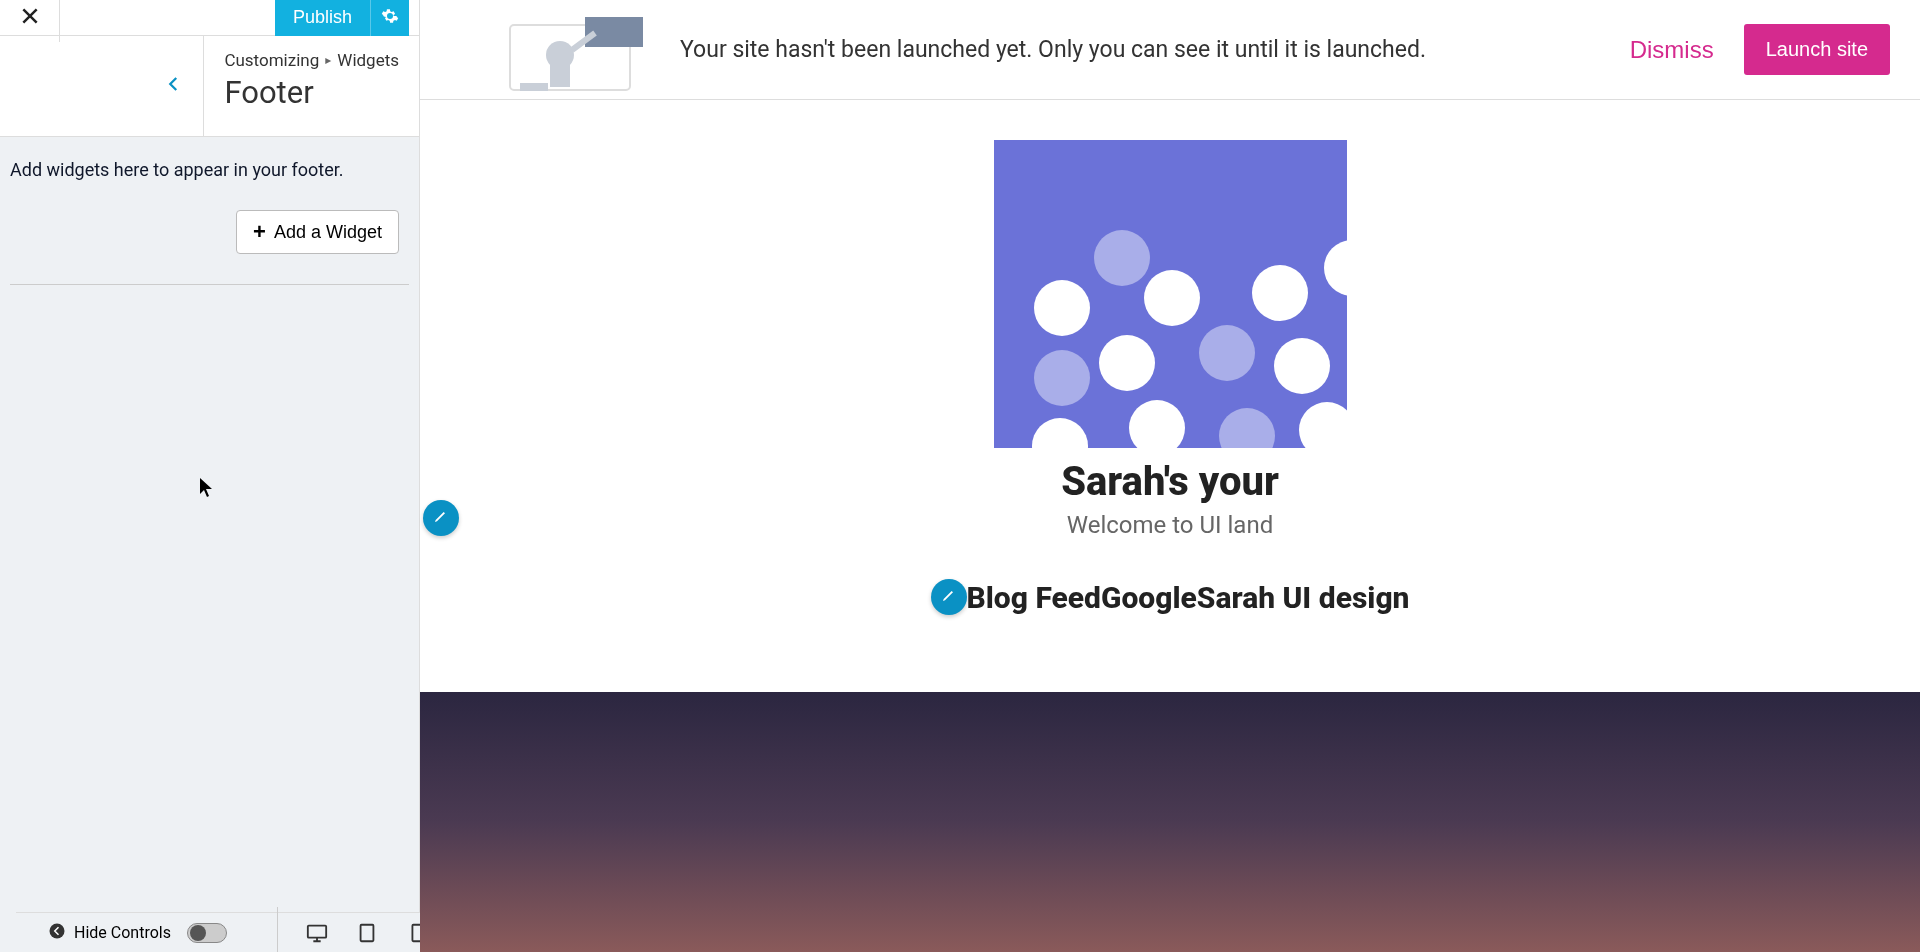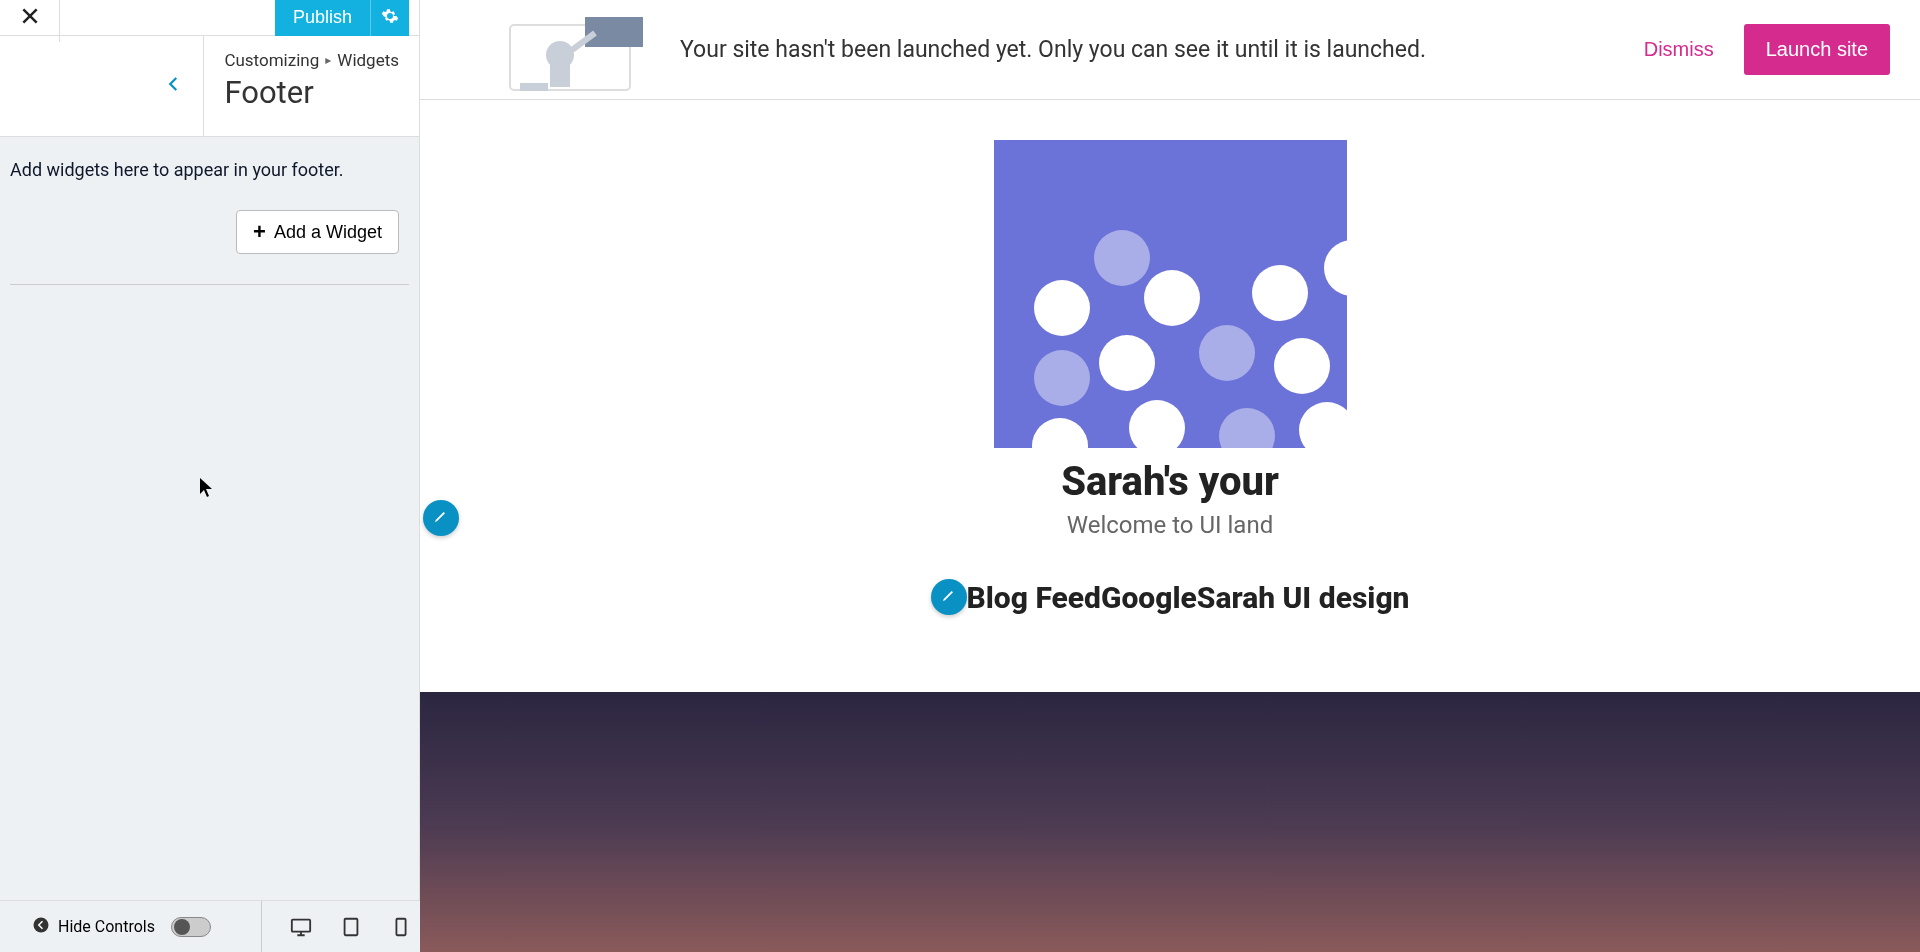--- a/index.html
+++ b/index.html
@@ -24,36 +24,36 @@
 .panel-title { font-size: 31px; color: #333; font-weight: 400; margin-top: 4px; }
 
 .panel-body { padding: 22px 10px; }
 .panel-desc { font-size: 18px; color: #0f172a; padding: 0; }
 .add-widget-row { display: flex; justify-content: flex-end; margin-top: 30px; padding-right: 10px; }
 .add-widget-btn { background: #fff; border: 1px solid #bbb; border-radius: 4px; padding: 10px 16px; font-size: 18px; display: inline-flex; align-items: center; gap: 8px; cursor: pointer; }
 .add-widget-btn .plus { font-size: 22px; font-weight: bold; line-height: 1; }
 
 .divider { border-top: 1px solid #ccc; margin-top: 30px; }
 
-.sidebar-footer { position: absolute; bottom: 0; left: 0; width: 420px; height: 52px; background: #eef1f4; border-top: 1px solid #ddd; display: flex; align-items: center; padding-left: 22px; }
+.sidebar-footer { position: absolute; bottom: 0; left: 16px; width: 420px; height: 40px; background: #eef1f4; border-top: 1px solid #ddd; display: flex; align-items: center; padding-left: 22px; }
 .hide-controls { display: flex; align-items: center; gap: 8px; padding: 0 10px; cursor: pointer; font-size: 16px; }
 .hide-controls svg { width: 18px; height: 18px; }
 .toggle { width: 40px; height: 20px; background: #ccc; border-radius: 10px; position: relative; margin-left: 8px; border: 1px solid #888; }
 .toggle::after { content: ""; position: absolute; left: 2px; top: 1px; width: 16px; height: 16px; background: #555; border-radius: 50%; }
 .device-icons { display: flex; gap: 28px; margin-left: 40px; border-left: 1px solid #ccc; padding-left: 28px; height: 52px; align-items: center;}
 .device-icons span { cursor: pointer; display: flex; align-items: center; }
 .device-icons svg { width: 22px; height: 22px; }
 
 
 .preview { position: absolute; left: 420px; top: 0; right: 0; height: 952px; background: #fff; overflow: hidden; }
 .banner { height: 100px; border-bottom: 1px solid #ddd; display: flex; align-items: center; }
 .banner-illus { width: 160px; height: 90px; margin-left: 80px; position: relative; }
 .banner-msg { font-size: 23px; color: #333; margin-left: 20px; }
 .banner-actions { margin-left: auto; display: flex; align-items: center; gap: 30px; margin-right: 30px; }
-.dismiss-btn { color: #d52a8e; font-size: 20px; cursor: pointer; background: none; border: none; }
+.dismiss-btn { color: #d52a8e; font-size: 24px; cursor: pointer; background: none; border: none; }
 .launch-btn { background: #d52a8e; color: #fff; border: none; padding: 14px 22px; font-size: 20px; border-radius: 3px; cursor: pointer; font-weight: 500; }
 
 .site-header { text-align: center; padding: 40px 0 30px 0; }
 .site-logo { width: 353px; height: 308px; margin: 0 auto 10px auto; background: #6b72d8; position: relative; overflow: hidden; }
 .site-title { font-size: 40px; font-weight: 800; color: #222; margin-top: 10px; }
 .site-tagline { font-size: 24px; color: #666; margin-top: 6px; }
 .site-nav { display: flex; justify-content: center; margin-top: 40px; align-items: center; }
 .site-nav a { font-size: 30px; font-weight: 800; color: #222; text-decoration: none; cursor: pointer; }
 .edit-bubble { width: 36px; height: 36px; background: #0a91c4; border-radius: 50%; display: inline-flex; align-items: center; justify-content: center; cursor: pointer; box-shadow: 0 2px 4px rgba(0,0,0,0.2); }
 .edit-bubble svg { width: 16px; height: 16px; fill: #fff; }

